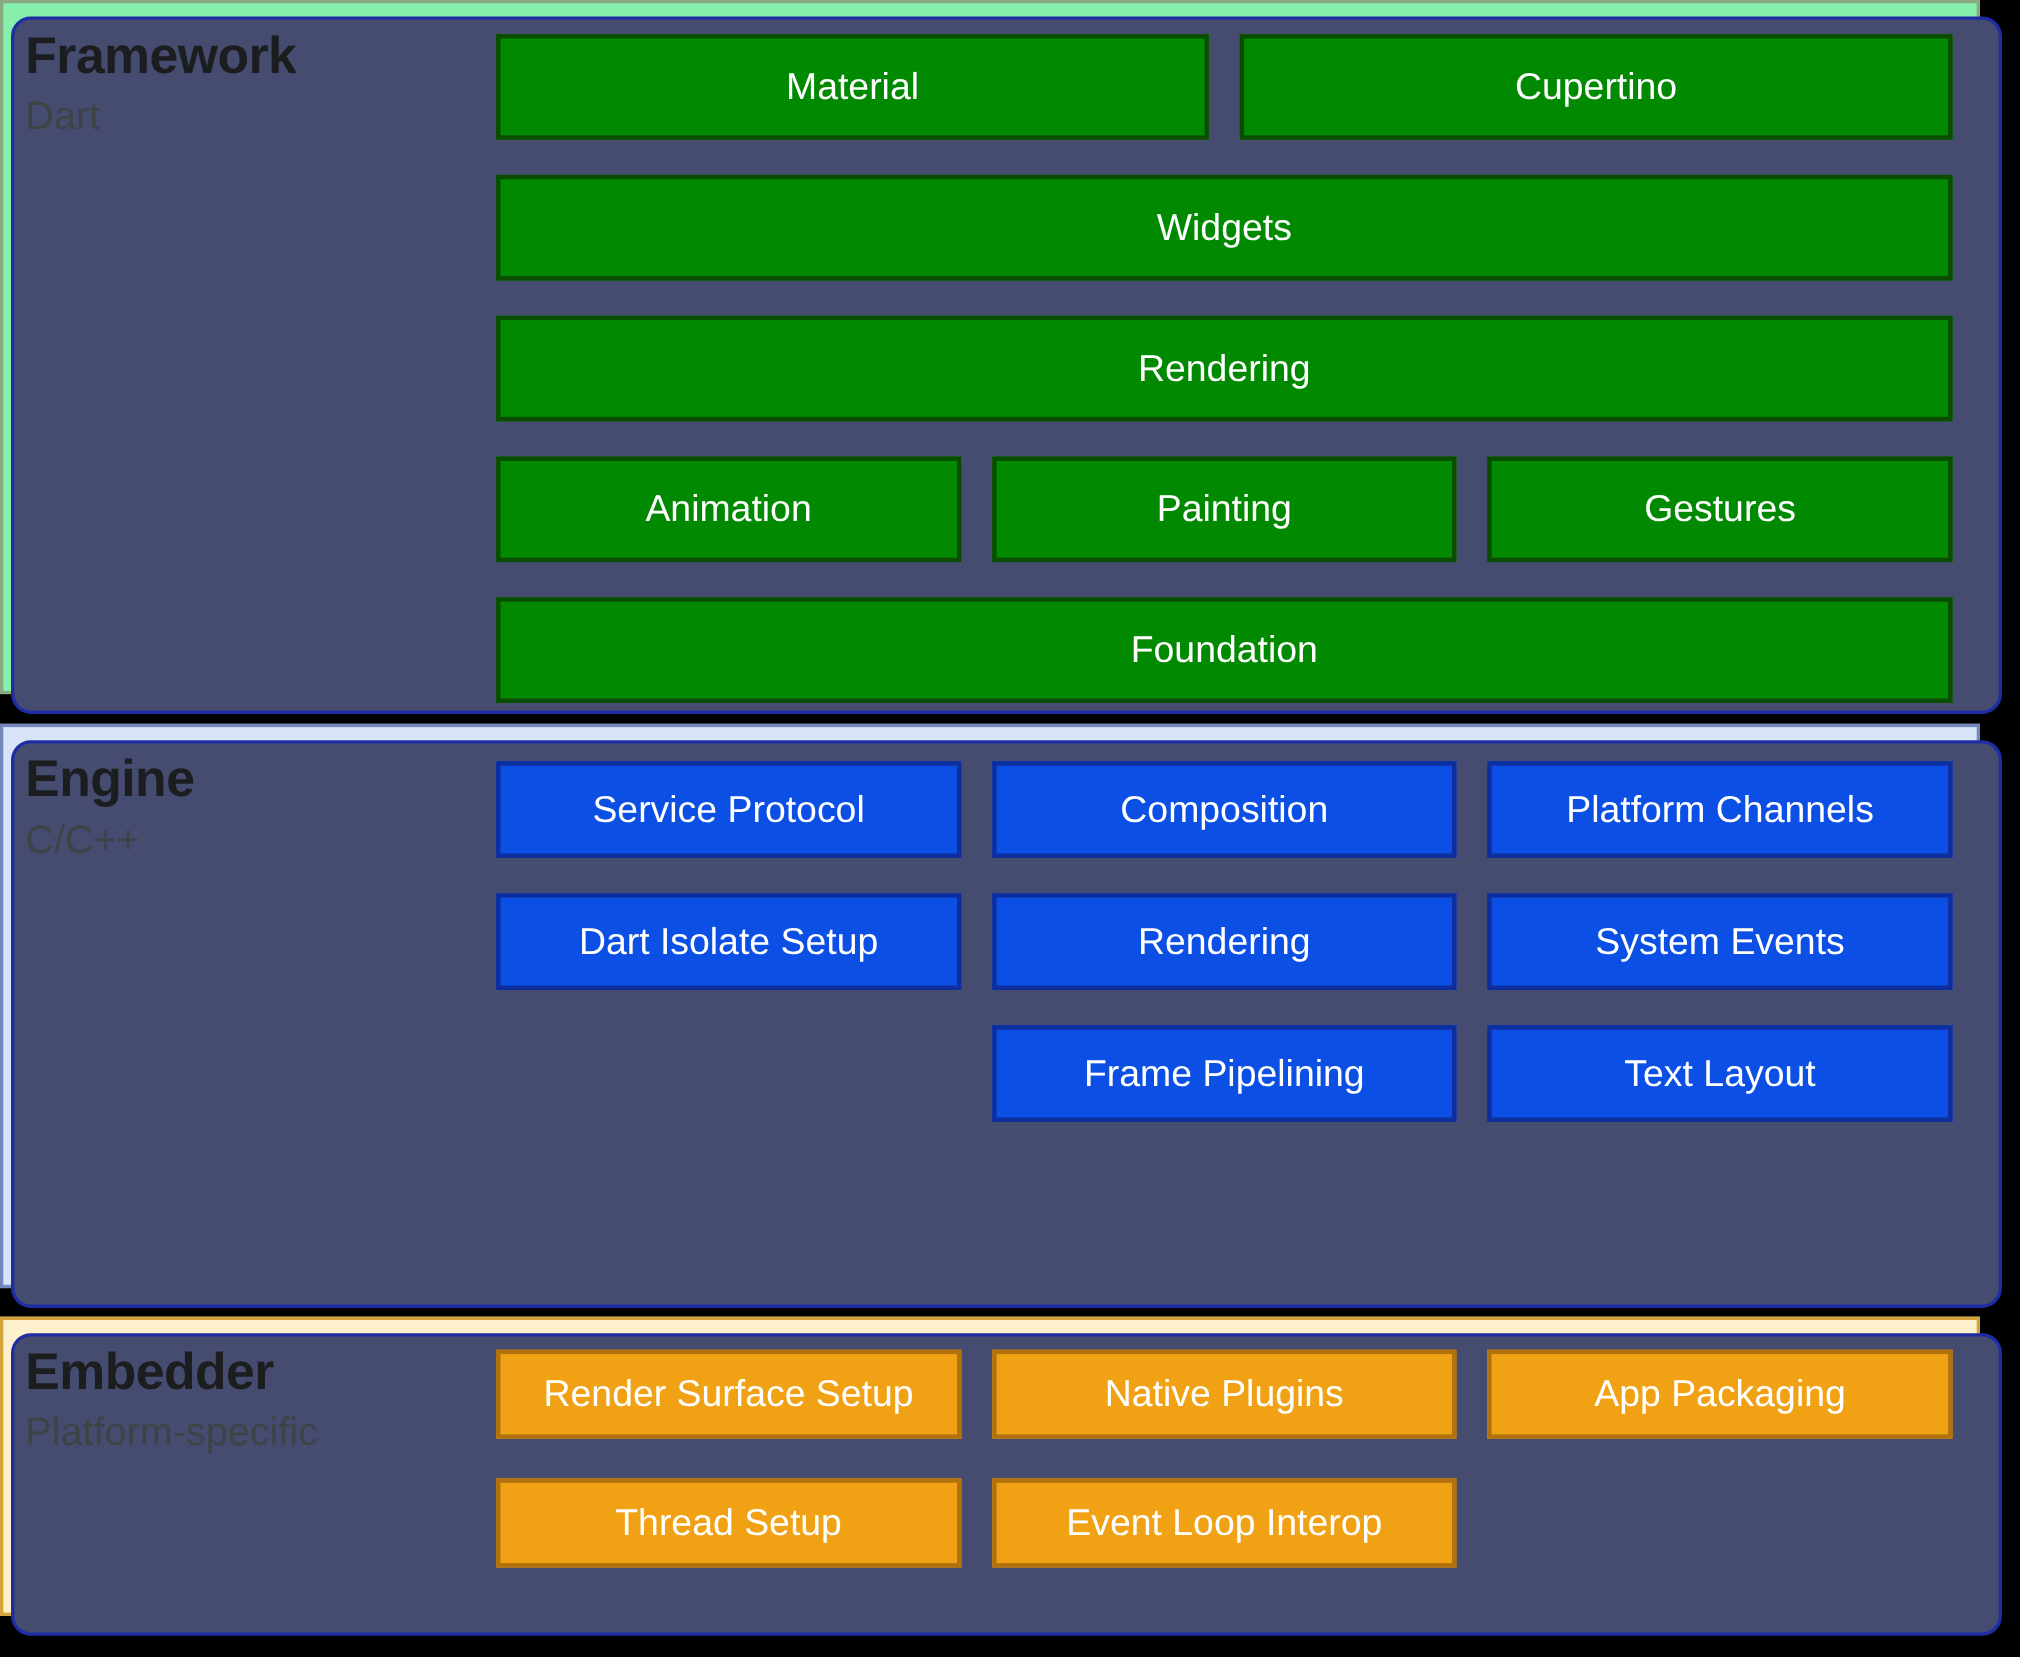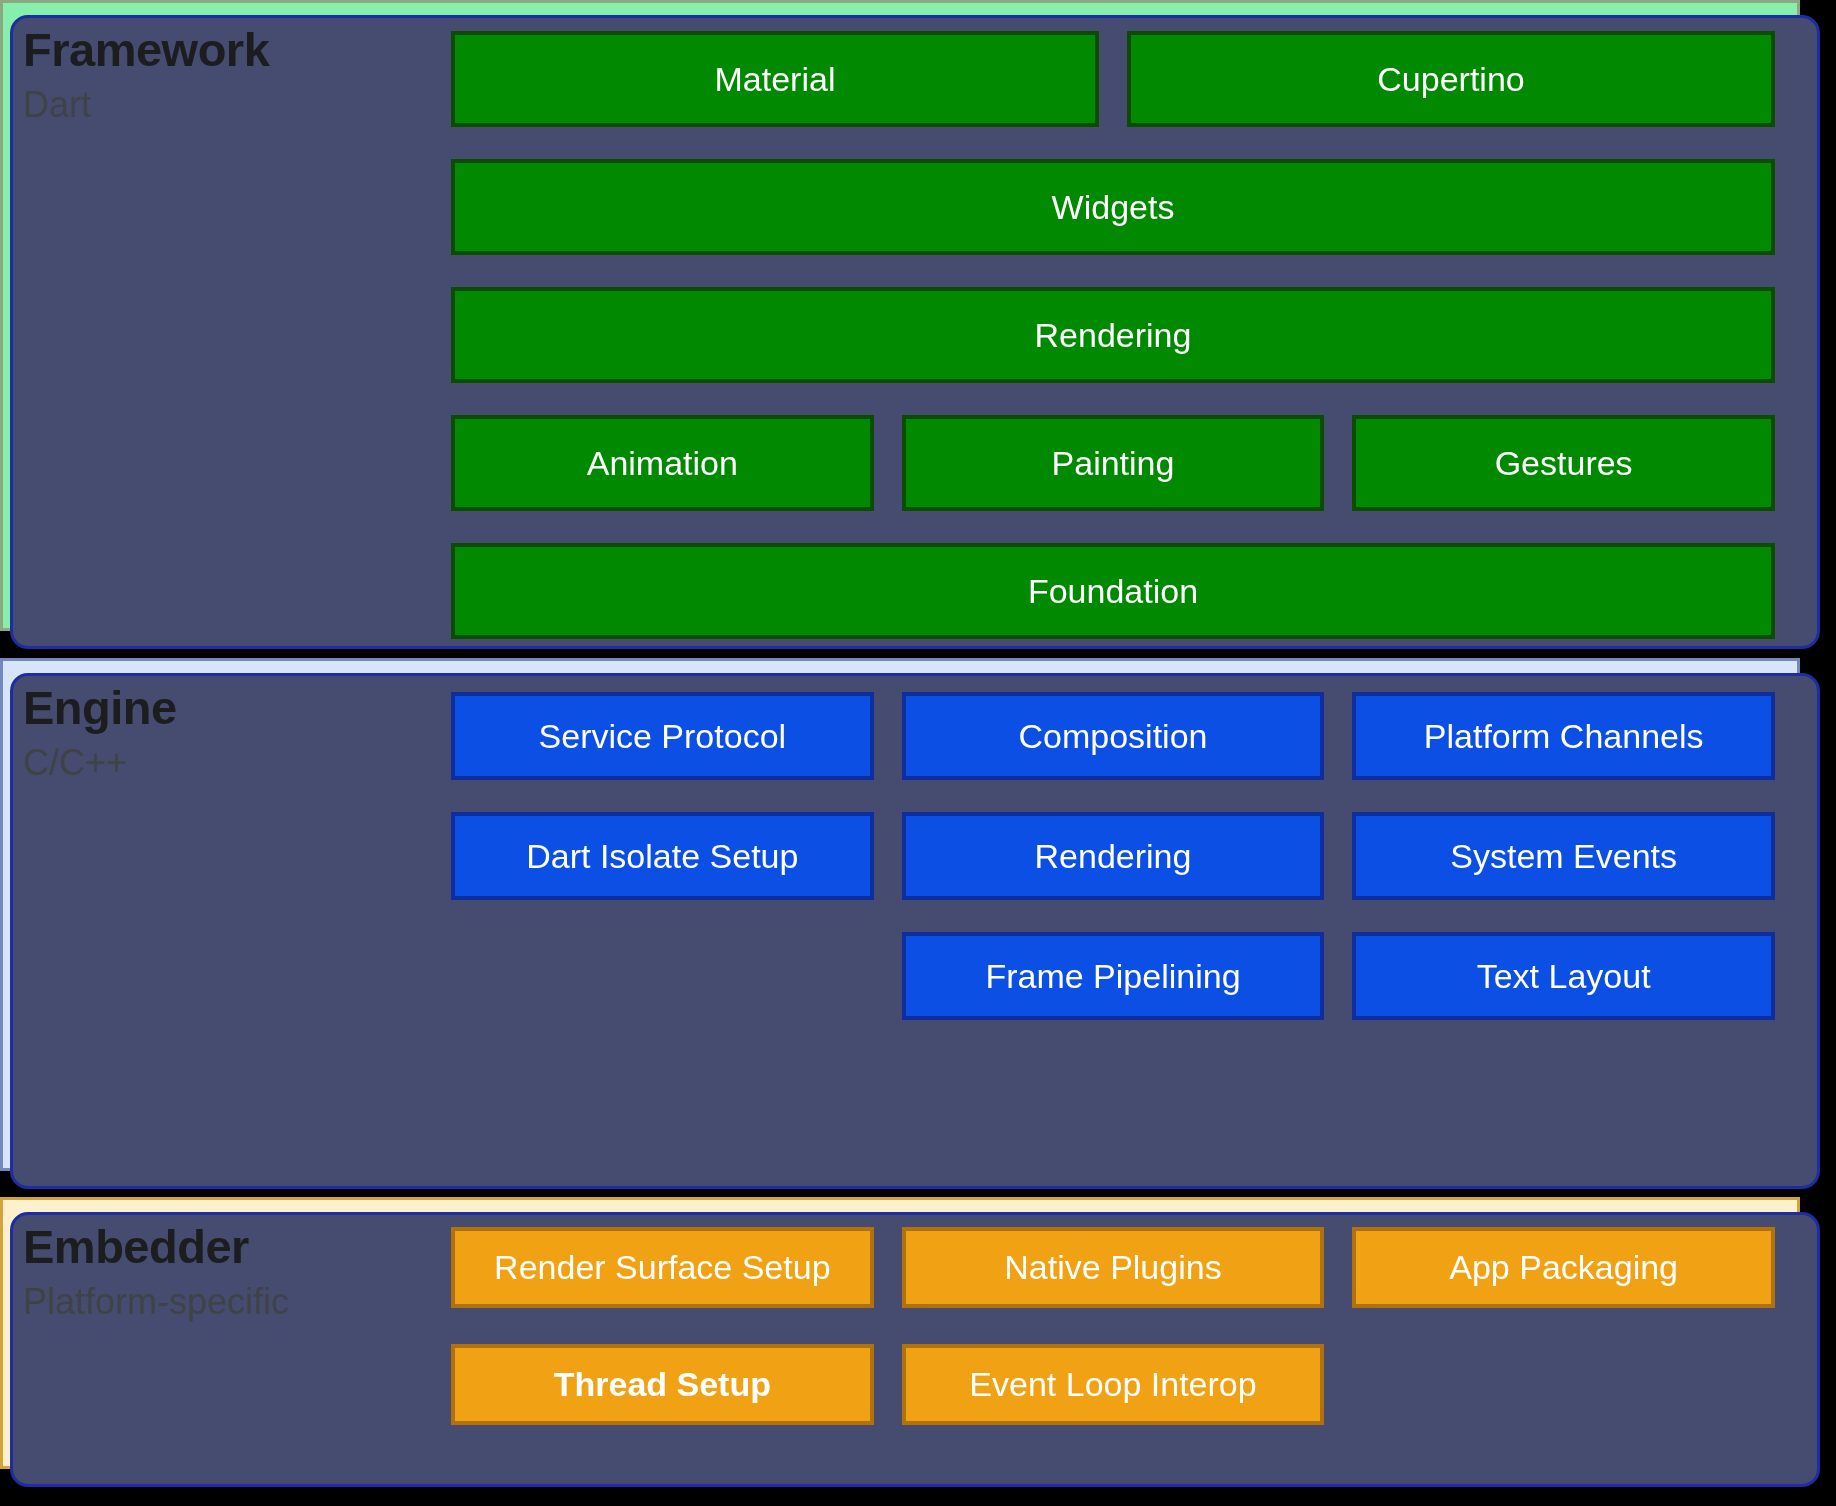--- a/index.html
+++ b/index.html
@@ -136,20 +136,20 @@
       <div class="layer-title">Embedder</div>
       <div class="layer-subtitle">Platform-specific</div>
     </div>
     <div class="content">
       <div class="row">
         <div class="box s2" style="background: rgb(240, 161, 20); border-color: rgb(177, 114, 14); color: rgb(255, 255, 255);">Render Surface Setup</div>
         <div class="box s2" style="background: rgb(240, 161, 20); border-color: rgb(177, 114, 14); color: rgb(255, 255, 255);">Native Plugins</div>
         <div class="box s2" style="background: rgb(240, 161, 20); border-color: rgb(177, 114, 14); color: rgb(255, 255, 255);">App Packaging</div>
       </div>
       <div class="row">
-        <div class="box s2" style="background: rgb(240, 161, 20); border-color: rgb(177, 114, 14); color: rgb(255, 255, 255); font-weight: bold;">Thread Setup</div>
+        <div class="box s2" style="background: rgb(240, 161, 20); border-color: rgb(177, 114, 14); color: rgb(255, 255, 255);">Thread Setup</div>
         <div class="box s2" style="background: rgb(240, 161, 20); border-color: rgb(177, 114, 14); color: rgb(255, 255, 255);">Event Loop Interop</div>
         <div class="box s2 spacer"></div>
       </div>
     </div>
   </div>
 
 </div>
 
 </body></html>

